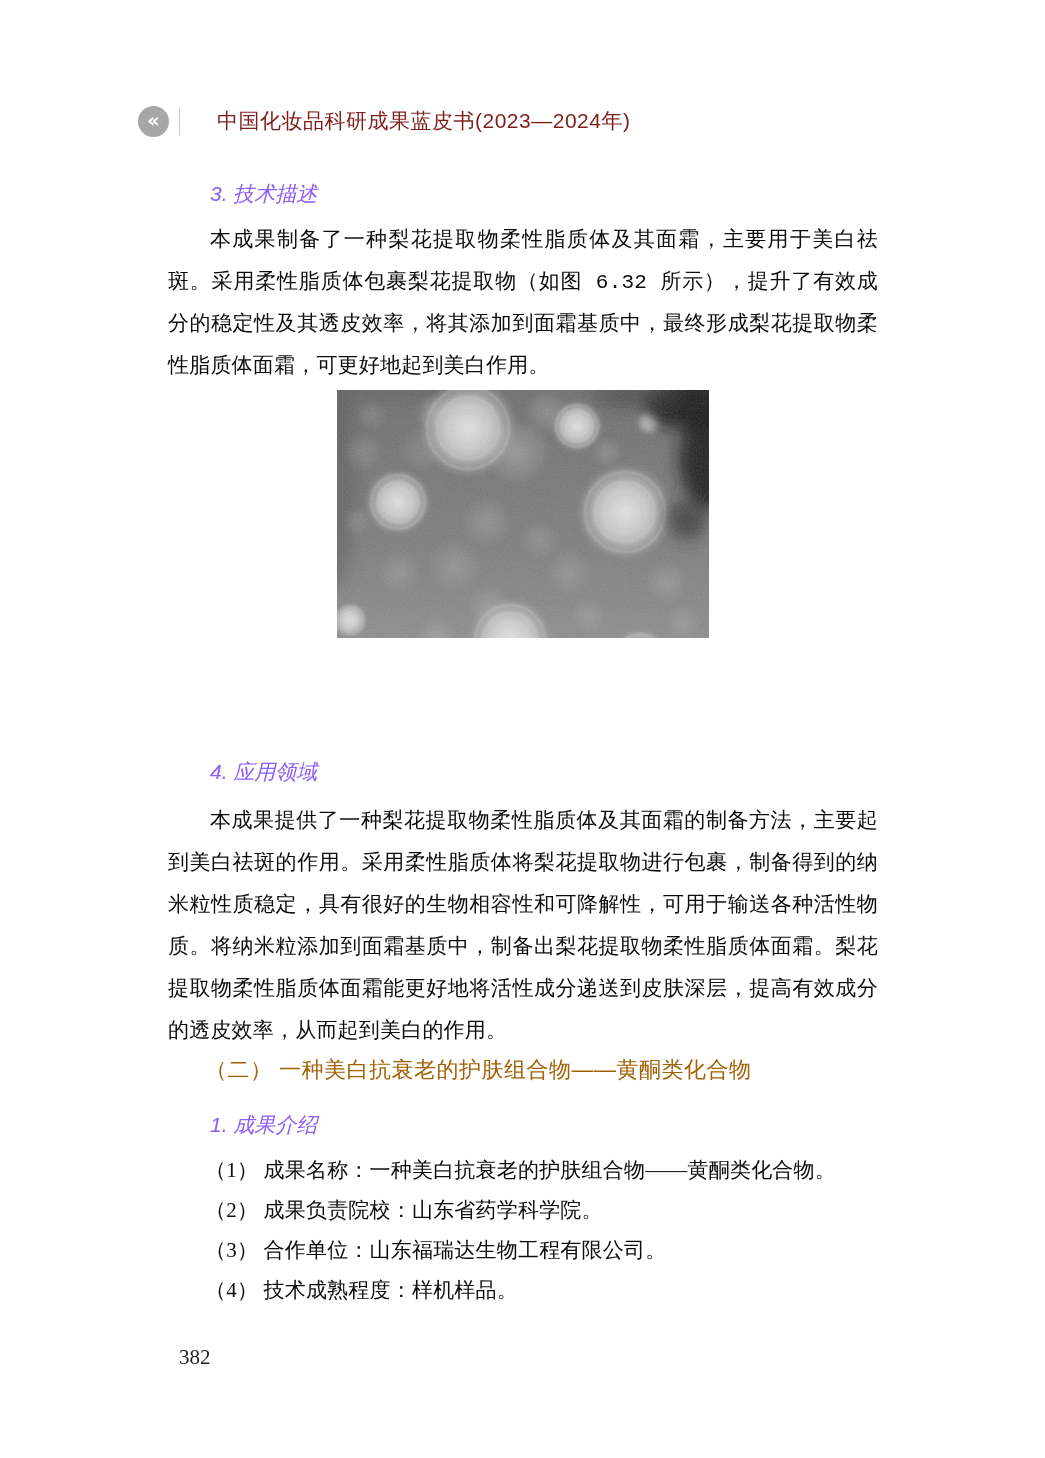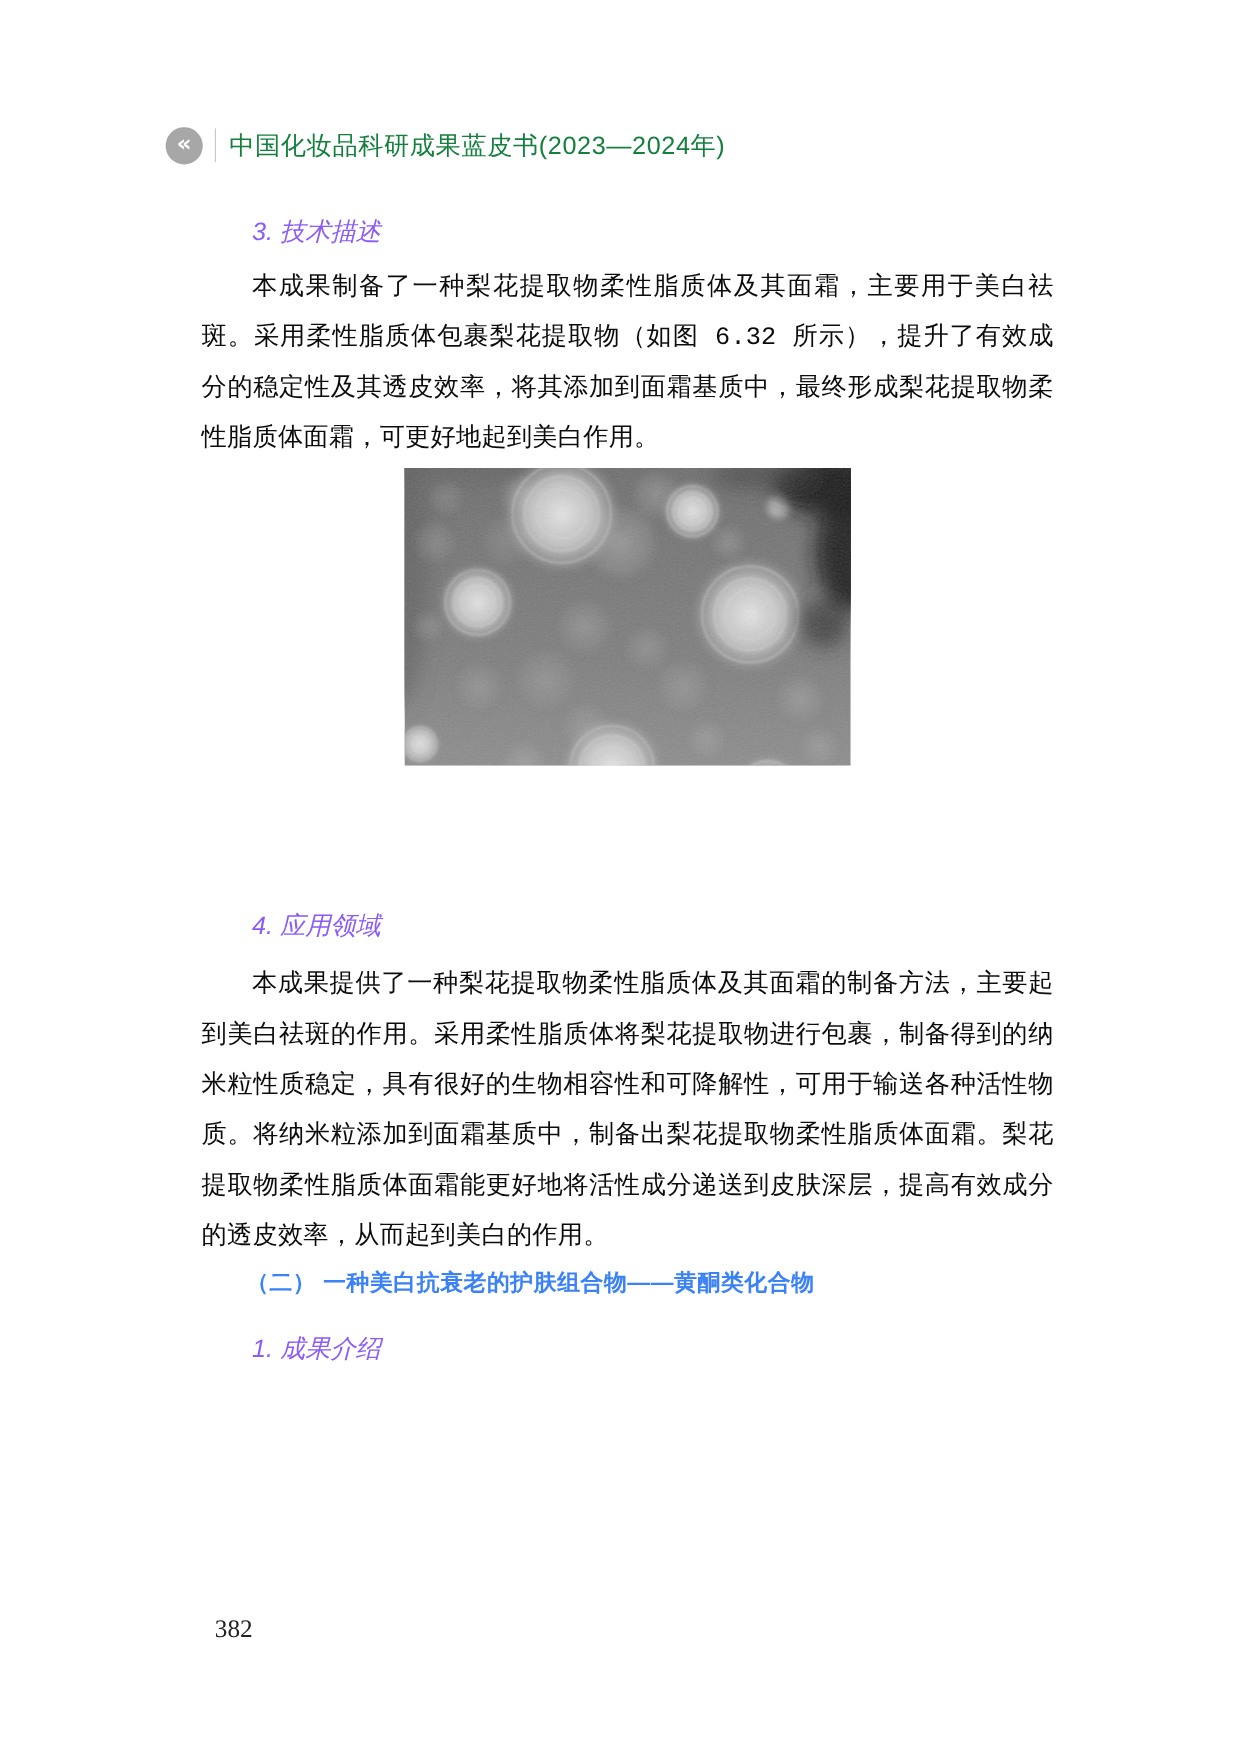--- a/index.html
+++ b/index.html
@@ -25,22 +25,23 @@
     font-family: "DejaVu Sans", sans-serif;
     font-size: 19px; font-weight: bold; line-height: 1;
     padding-bottom: 2px;
   }
   .header-divider {
     width: 1px; height: 28px; background: #c9c9c9;
     margin: 0 11px 0 10px;
   }
   .header-title {
     font-family: "Liberation Sans", sans-serif;
-    font-size: 21px; color: #15803d; letter-spacing: 0.5px;
+    font-size: 21px; color: #7f1d1d; letter-spacing: 0.5px;
     white-space: nowrap;
+    margin-left: 26px;
   }
 
   
   .kai-heading {
     position: absolute; left: 210px;
     font-family: Liberation Sans, sans-serif;
     font-style: italic;
     font-size: 21px; line-height: 30px; color: #8b5cf6;
     white-space: nowrap;
   }
@@ -69,22 +70,22 @@
     text-align: center; font-size: 19px; line-height: 26px;
     font-weight: bold; color: #000;
     white-space: nowrap;
   }
   .fig-caption .cap-label { margin-right: 18px; }
 
   
   .sub-heading {
     position: absolute; left: 205px; top: 1055px;
     font-family: "Liberation Sans", sans-serif;
-    font-weight: bold; font-size: 19px; line-height: 30px;
-    color: #3b82f6; white-space: nowrap; letter-spacing: 0.5px;
+    font-weight: normal; font-size: 22px; line-height: 30px;
+    color: #a16207; white-space: nowrap; letter-spacing: 0.5px;
   }
 
   
   .intro-list { position: absolute; left: 205px; top: 1150px; width: 675px; }
   .intro-list p {
     font-size: 21px; line-height: 40px; color: #0c0c0c;
     white-space: nowrap; letter-spacing: 0.2px;
   }
 
   
@@ -233,16 +234,22 @@
   </figure>
 
 
   <div class="kai-heading" id="h-app">4. 应用领域</div>
   <div class="body-para" id="para2">本成果提供了一种梨花提取物柔性脂质体及其面霜的制备方法，主要起到美白祛斑的作用。采用柔性脂质体将梨花提取物进行包裹，制备得到的纳米粒性质稳定，具有很好的生物相容性和可降解性，可用于输送各种活性物质。将纳米粒添加到面霜基质中，制备出梨花提取物柔性脂质体面霜。梨花提取物柔性脂质体面霜能更好地将活性成分递送到皮肤深层，提高有效成分的透皮效率，从而起到美白的作用。</div>
 
   <div class="sub-heading">（二） 一种美白抗衰老的护肤组合物——黄酮类化合物</div>
 
   <div class="kai-heading" id="h-intro">1. 成果介绍</div>
 
+  <div class="intro-list">
+    <p>（1） 成果名称：一种美白抗衰老的护肤组合物——黄酮类化合物。</p>
+    <p>（2） 成果负责院校：山东省药学科学院。</p>
+    <p>（3） 合作单位：山东福瑞达生物工程有限公司。</p>
+    <p>（4） 技术成熟程度：样机样品。</p>
+  </div>
 
   <div class="page-number">382</div>
 
 </div>
 
 </body></html>

